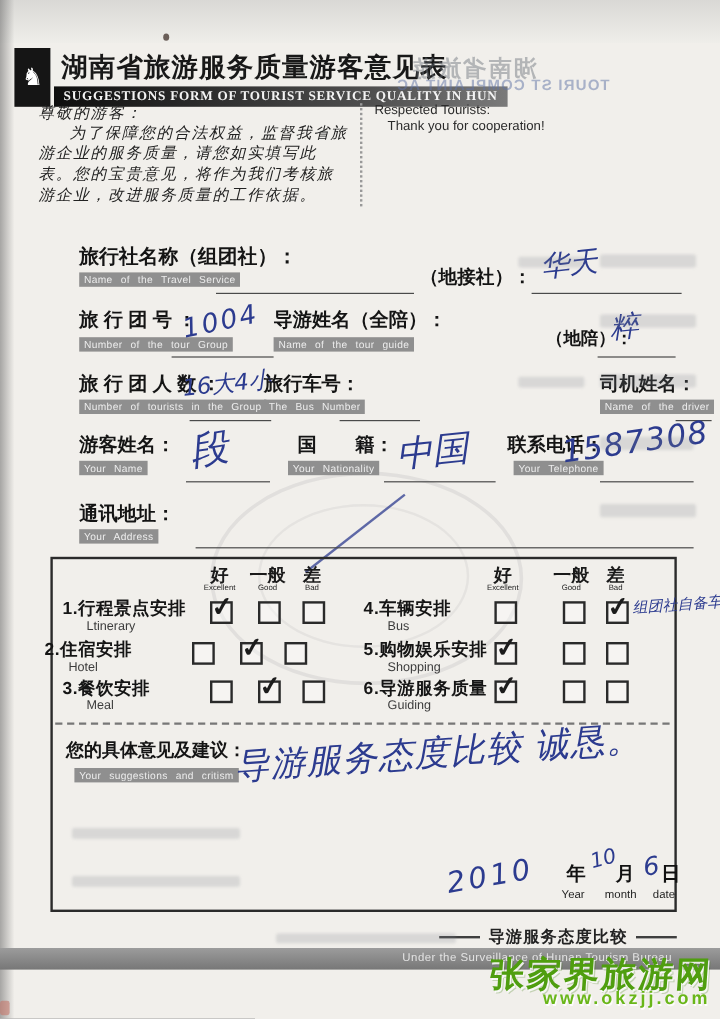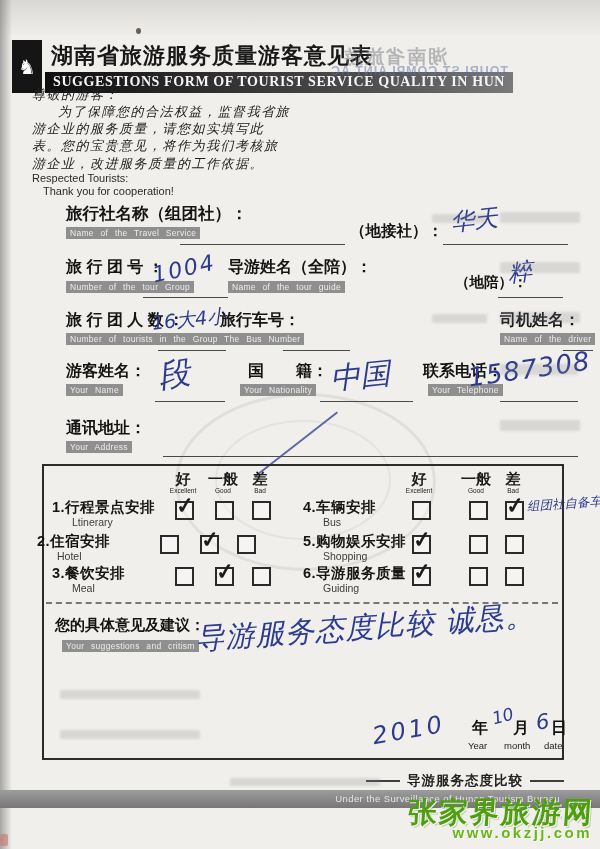--- a/index.html
+++ b/index.html
@@ -10,27 +10,27 @@
   .left-edge{position:absolute;left:0;top:0;bottom:0;width:12px;
         background:linear-gradient(90deg,rgba(105,105,105,.55),rgba(105,105,105,0));}
   .fleck{position:absolute;border-radius:50%;}
   
   .hdr{position:absolute;left:12px;top:40px;display:flex;align-items:stretch;}
   .hdr-icon{width:30px;background:#151515;color:#fff;display:flex;align-items:center;
         justify-content:center;font-size:20px;}
   .hdr-right{margin-left:3px;display:flex;flex-direction:column;}
   .hdr-title{font-size:22px;font-weight:900;color:#181818;letter-spacing:1px;padding:1px 6px 1px;}
   .hdr-bar{background:linear-gradient(90deg,#0e0e0e,#4f4f4f 70%,#7a7a7a);color:#f4f4f4;
-        font-family:"Liberation Serif",serif;font-weight:bold;font-size:14px;
+        font-family:"Liberation Serif",serif;font-weight:bold;font-size:11px;
         letter-spacing:.6px;text-align:center;padding:2px 8px 3px;}
   .mir{position:absolute;transform:scaleX(-1);white-space:nowrap;font-weight:bold;}
   .mir-cn{left:342px;top:44px;font-size:19px;color:rgba(105,110,120,.45);letter-spacing:2px;}
   .mir-en{left:330px;top:64px;font-size:12.5px;color:rgba(95,115,165,.5);letter-spacing:1px;}
   
-  .intro{position:absolute;left:32px;top:86px;width:548px;display:flex;flex-direction:column;}
+  .intro{position:absolute;left:32px;top:86px;width:548px;display:flex;}
   .intro-cn{width:258px;font-family:"DejaVu Serif",serif;font-style:italic;
         font-size:13px;line-height:1.32;letter-spacing:1.5px;color:#222;}
   .intro-cn p{margin:0;}
   .intro-cn .body{text-indent:2em;}
   .intro-cn .close{text-align:right;padding-right:2.5em;}
   .intro-div{border-left:2px dotted #999;margin:0 10px;}
   .intro-en{flex:1;font-size:11px;line-height:1.18;color:#2b2b2b;text-align:justify;}
   .intro-en p{margin:0;}
   .intro-en .ind{text-indent:1em;}
   

